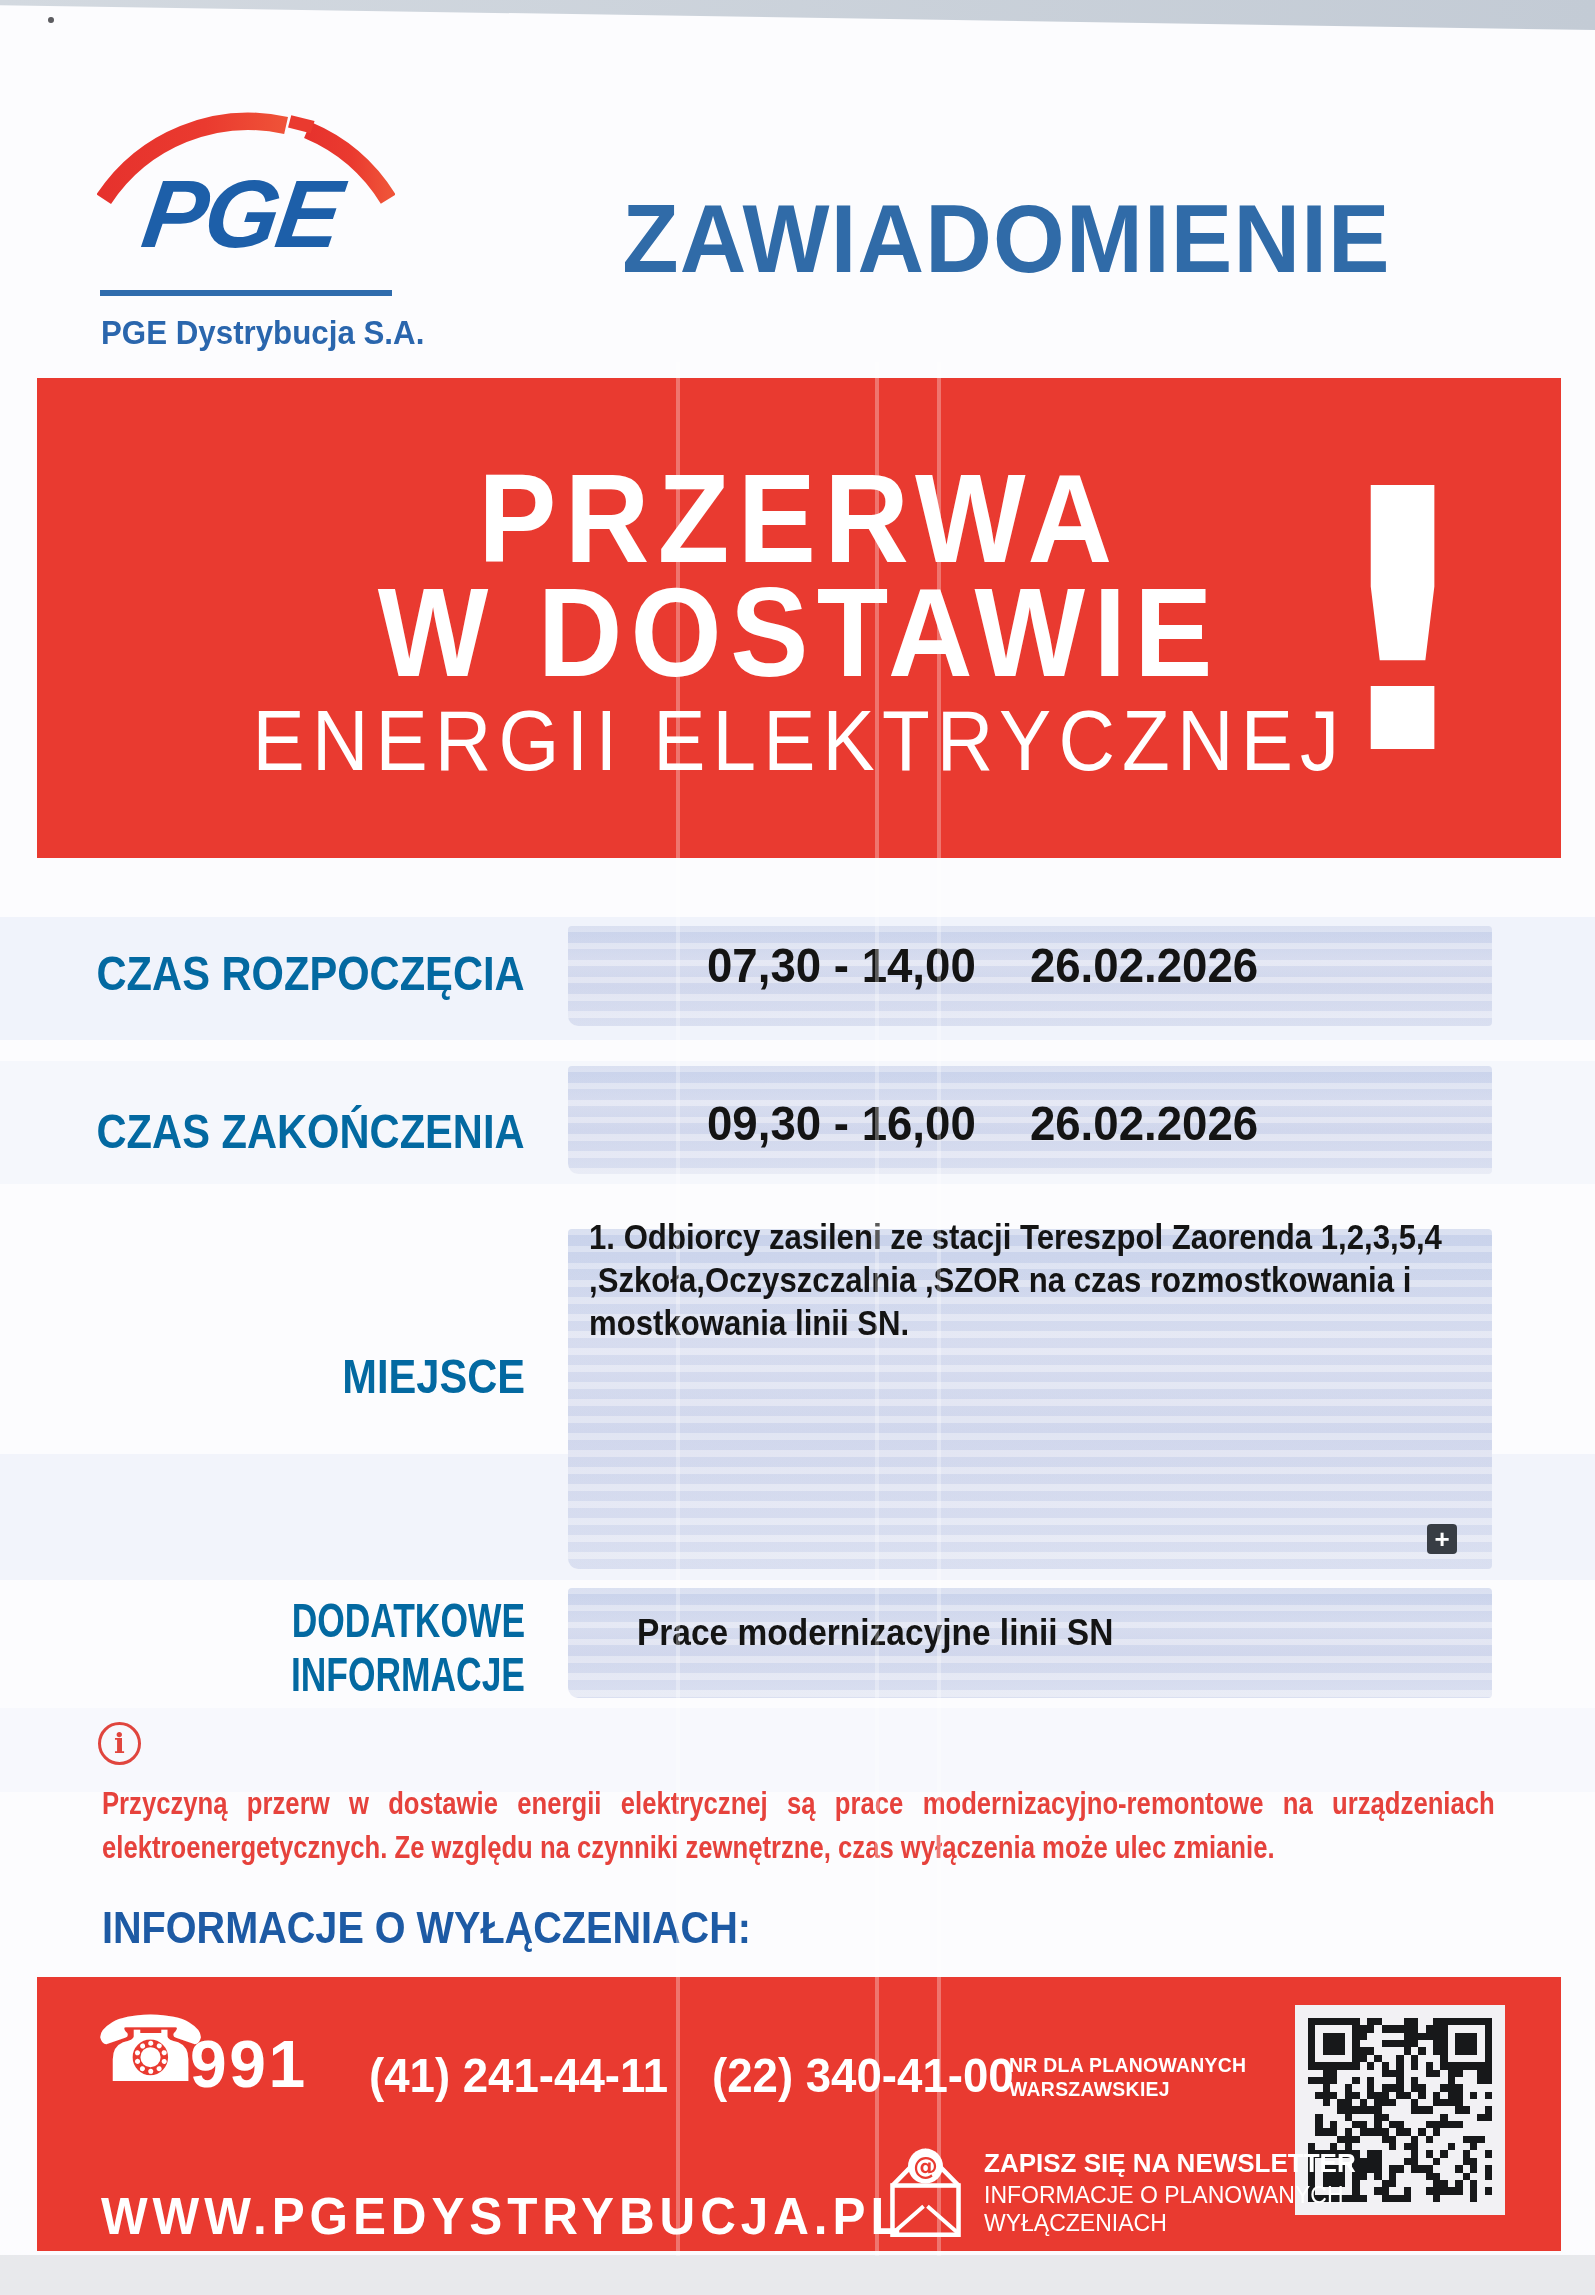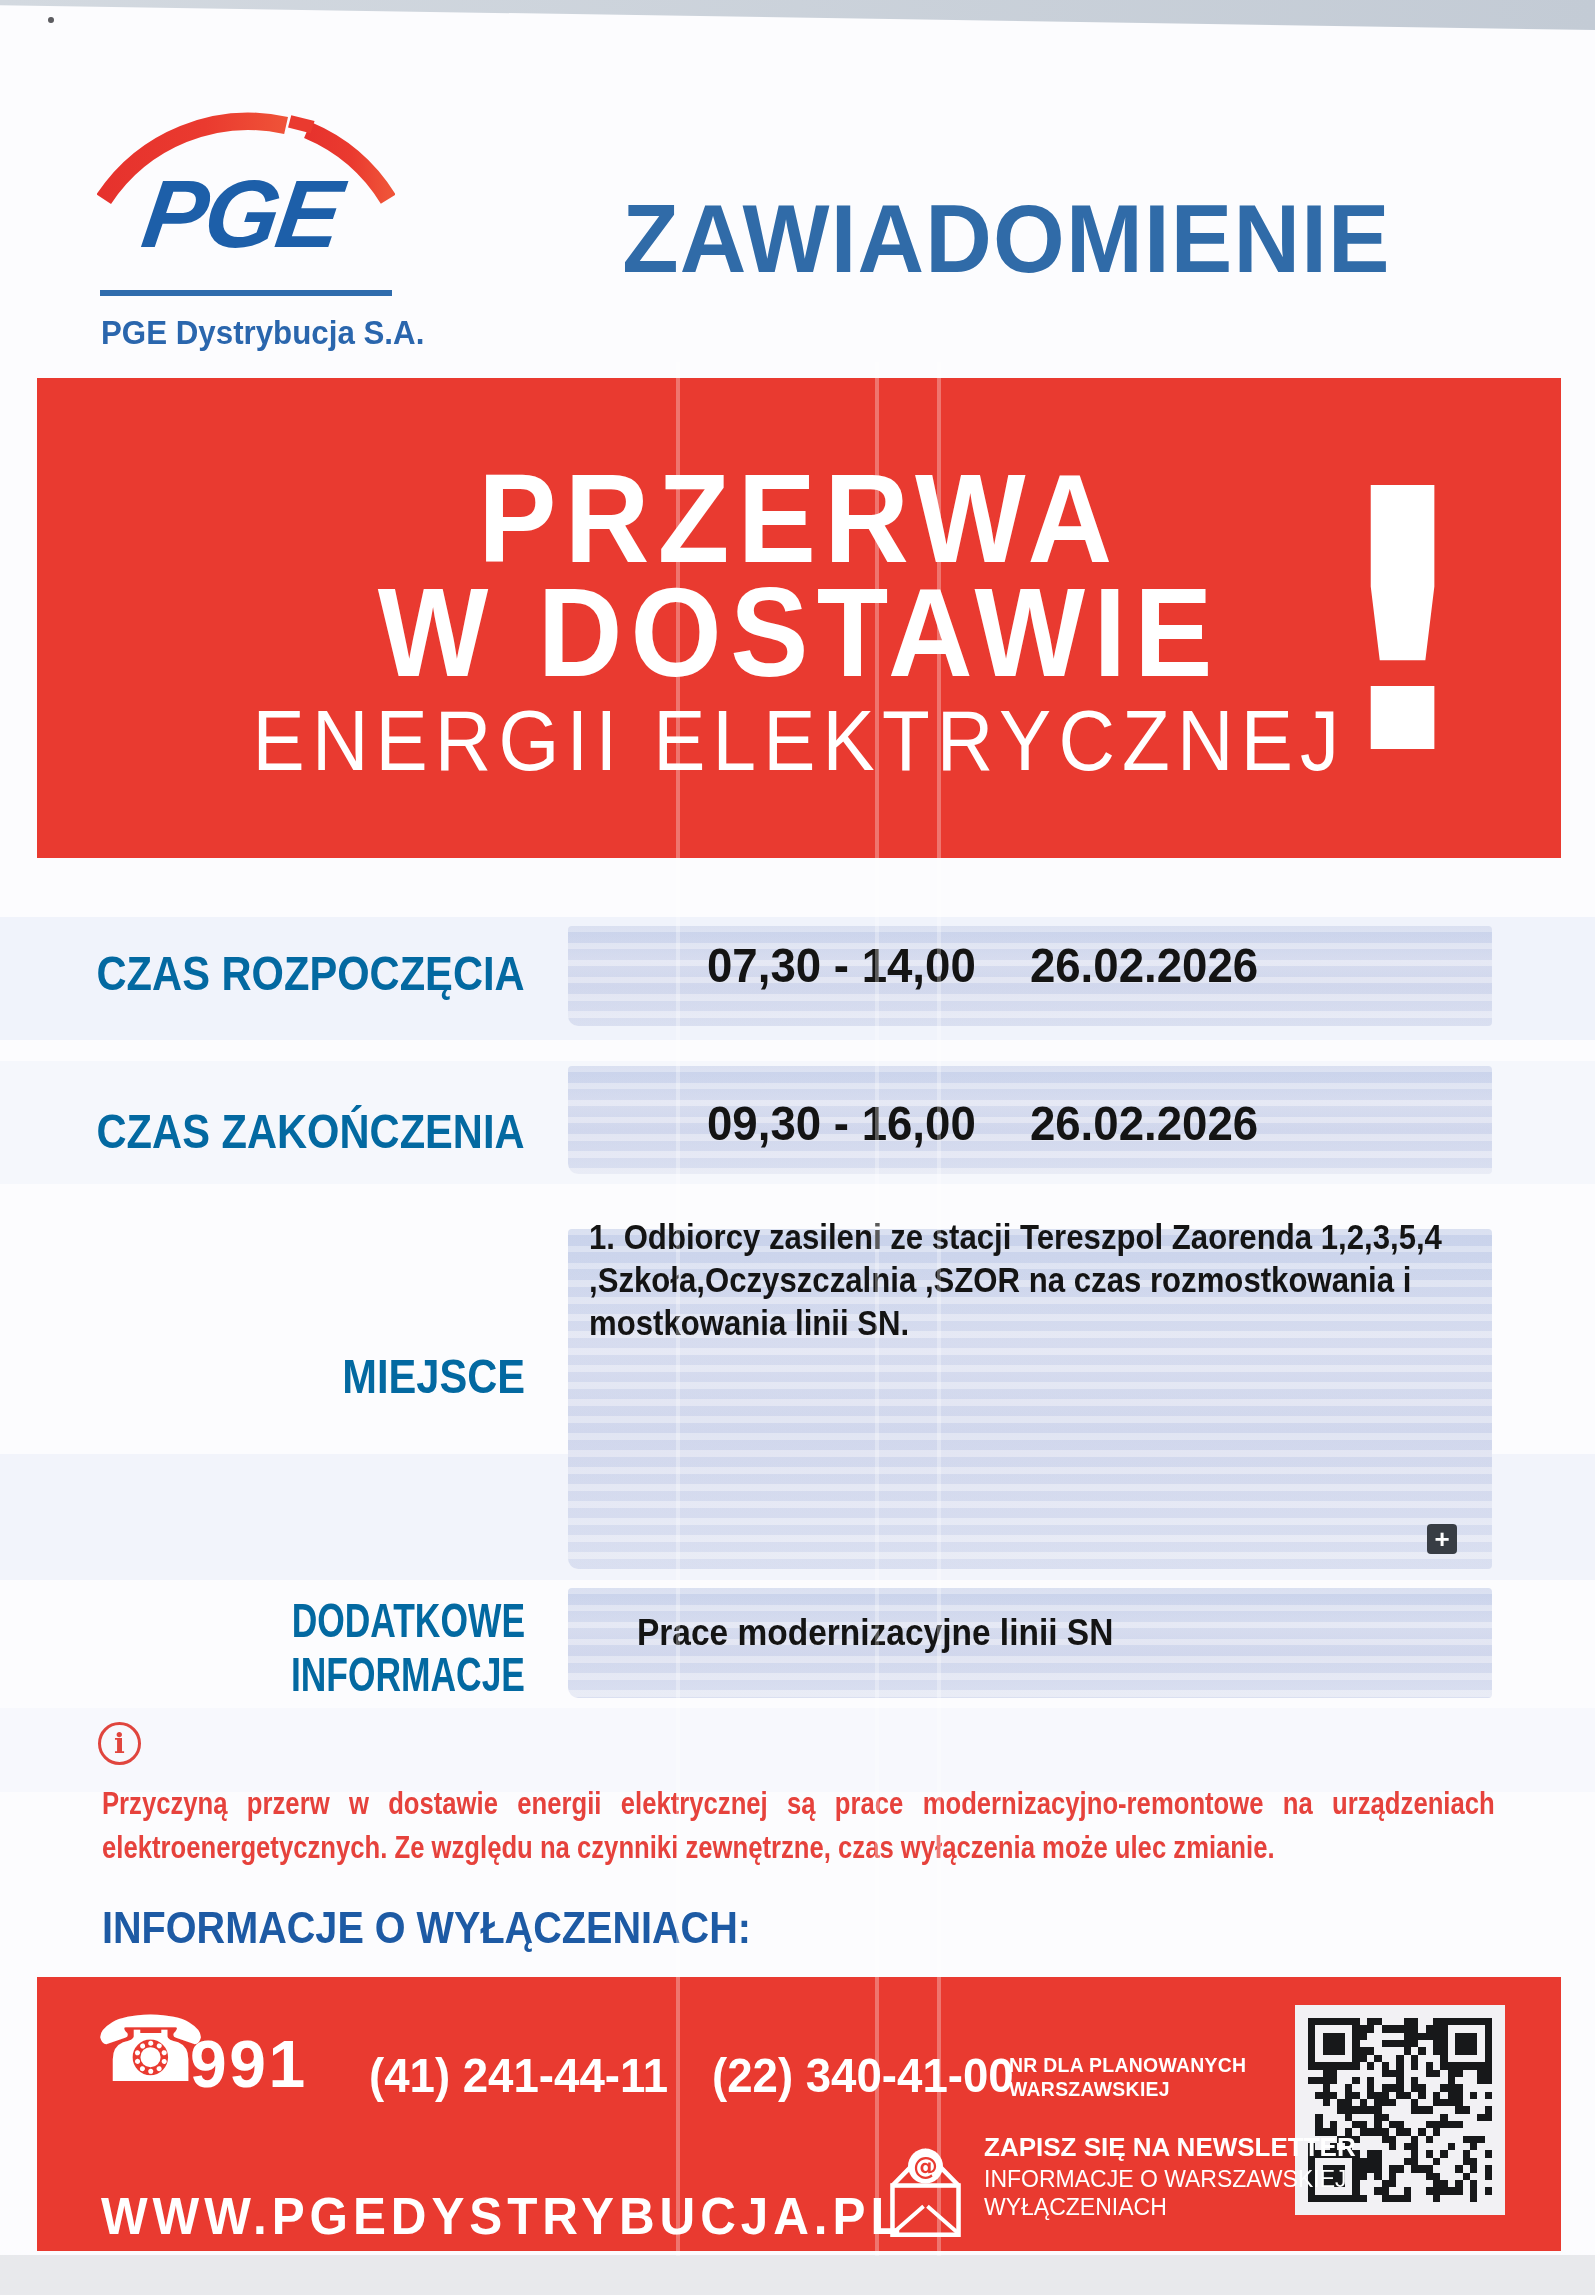--- a/index.html
+++ b/index.html
@@ -96,21 +96,21 @@
   .phone.p2{left:675px;}
   .phone-note{position:absolute;left:972px;top:76px;font-size:19.4px;font-weight:600;line-height:24px;
     letter-spacing:0.3px;white-space:nowrap;}
   .qr-pad{position:absolute;left:1258px;top:28px;width:210px;height:210px;background:#f2f1f4;}
   .qr{position:absolute;left:13px;top:13px;width:184px;height:184px;display:grid;
     grid-template-columns:repeat(25,1fr);grid-template-rows:repeat(25,1fr);}
   .qr i{background:#17181a;}
   .website{position:absolute;left:64px;top:213px;font-size:52px;font-weight:800;letter-spacing:5.2px;
     line-height:1;white-space:nowrap;transform:scaleX(.95);transform-origin:left top;}
   .envelope{position:absolute;left:849px;top:167px;width:79px;height:96px;}
-  .newsletter{position:absolute;left:947px;top:157px;line-height:1;}
+  .newsletter{position:absolute;left:947px;top:173px;line-height:1;}
   .nl1{font-size:26px;font-weight:700;white-space:nowrap;margin:0 0 5.2px 0;}
   .nl2,.nl3{font-size:23px;font-weight:400;line-height:28px;white-space:nowrap;}
 </style>
 </head>
 <body>
 
 <div class="page">
 
   <div class="scan-edge"></div>
   <div class="speck"></div>
@@ -818,21 +818,21 @@
 
     <svg class="envelope" viewBox="0 0 122 148">
       <polyline points="10,64 61,12 112,64" fill="none" stroke="#ffffff" stroke-width="7"></polyline>
       <rect x="10" y="64" width="102" height="76" fill="none" stroke="#ffffff" stroke-width="7"></rect>
       <path d="M 10 138 L 58 96 M 112 138 L 64 96" fill="none" stroke="#ffffff" stroke-width="6"></path>
       <circle cx="61" cy="34" r="27" fill="#ffffff"></circle>
       <text x="61" y="47" text-anchor="middle" font-size="38" font-weight="bold" font-family="DejaVu Sans, sans-serif" fill="#e93a30">@</text>
     </svg>
     <div class="newsletter">
       <div class="nl1">ZAPISZ SIĘ NA NEWSLETTER</div>
-      <div class="nl2">INFORMACJE O WARSZAWSKIEJ</div>
+      <div class="nl2">INFORMACJE O PLANOWANYCH</div>
       <div class="nl3">WYŁĄCZENIACH</div>
     </div>
   </footer>
 
   <div class="bottom-strip"></div>
 
   <div class="scanline sl1"></div>
   <div class="scanline sl2"></div>
   <div class="scanline sl3"></div>
 </div>

